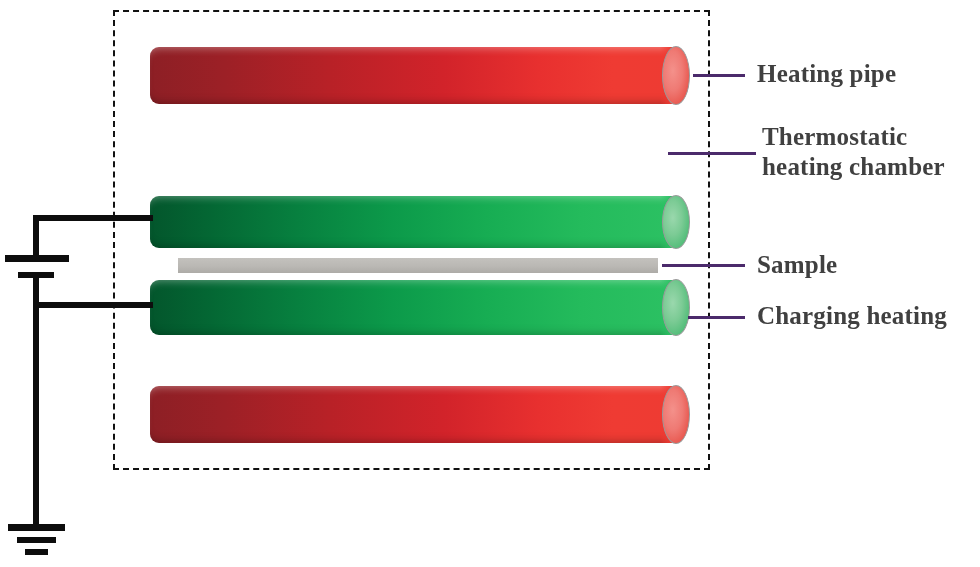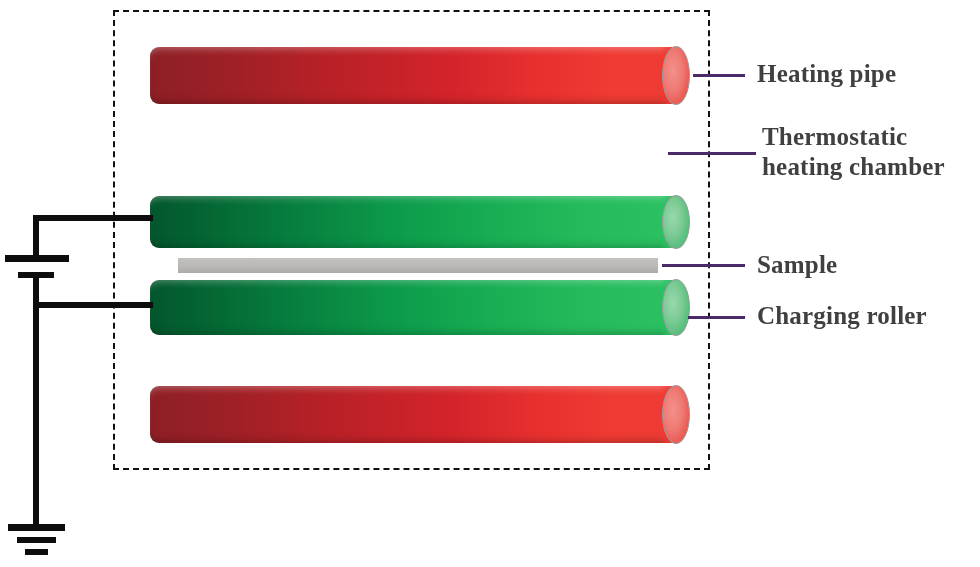--- a/index.html
+++ b/index.html
@@ -181,15 +181,15 @@
   <div class="leader" style="left:662px; top:264px; width:83px;"></div>
   <div class="leader" style="left:688px; top:316px; width:57px;"></div>
 
   <div class="callout" style="left:757px; top:59px;">Heating pipe</div>
 
   <div class="callout" style="left:757px; top:250px;">Sample</div>
 
   <div class="callout" style="left:762px; top:122px;">Thermostatic
 heating chamber</div>
 
-  <div class="callout" style="left:757px; top:301px;">Charging roller</div>
+  <div class="callout" style="left:757px; top:301px;">Charging heating</div>
 
 </div>
 
 </body></html>

